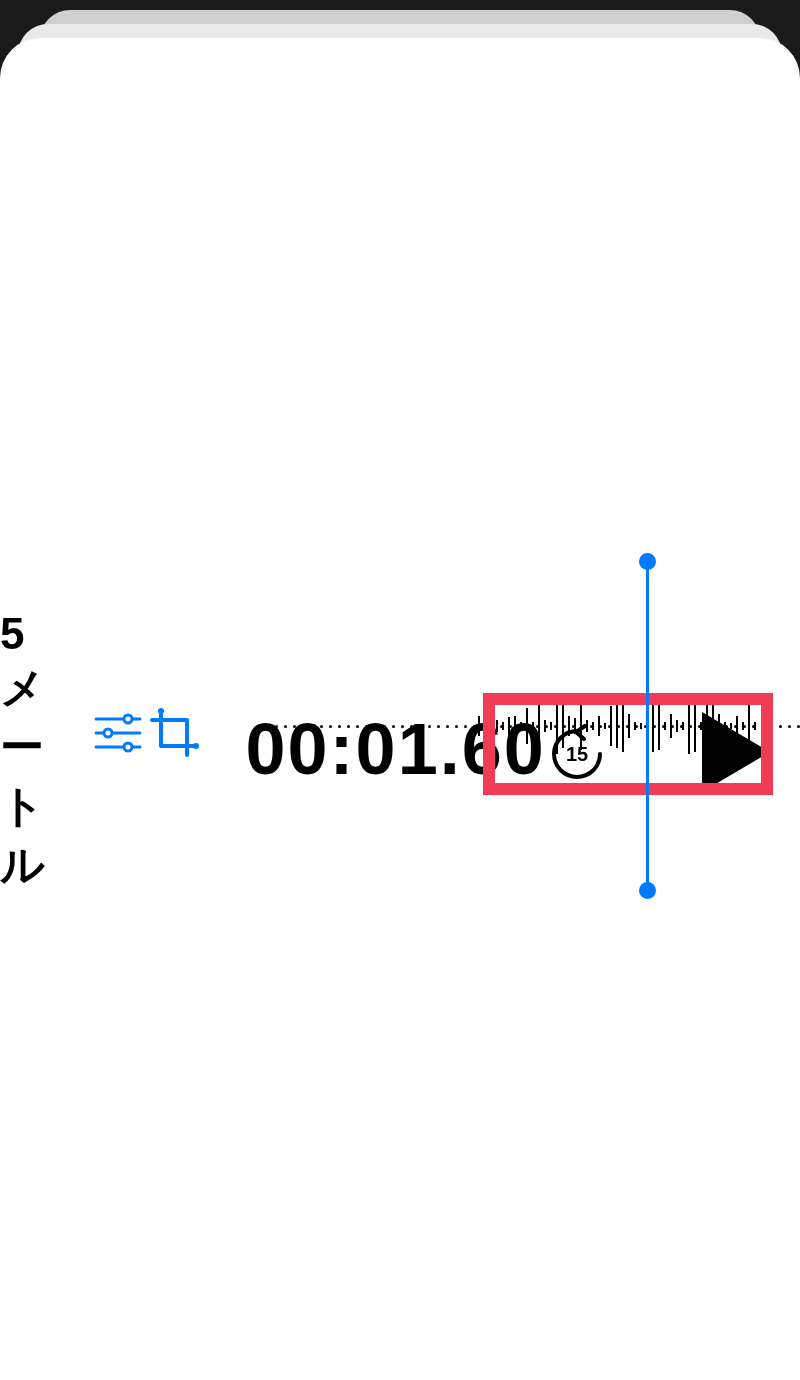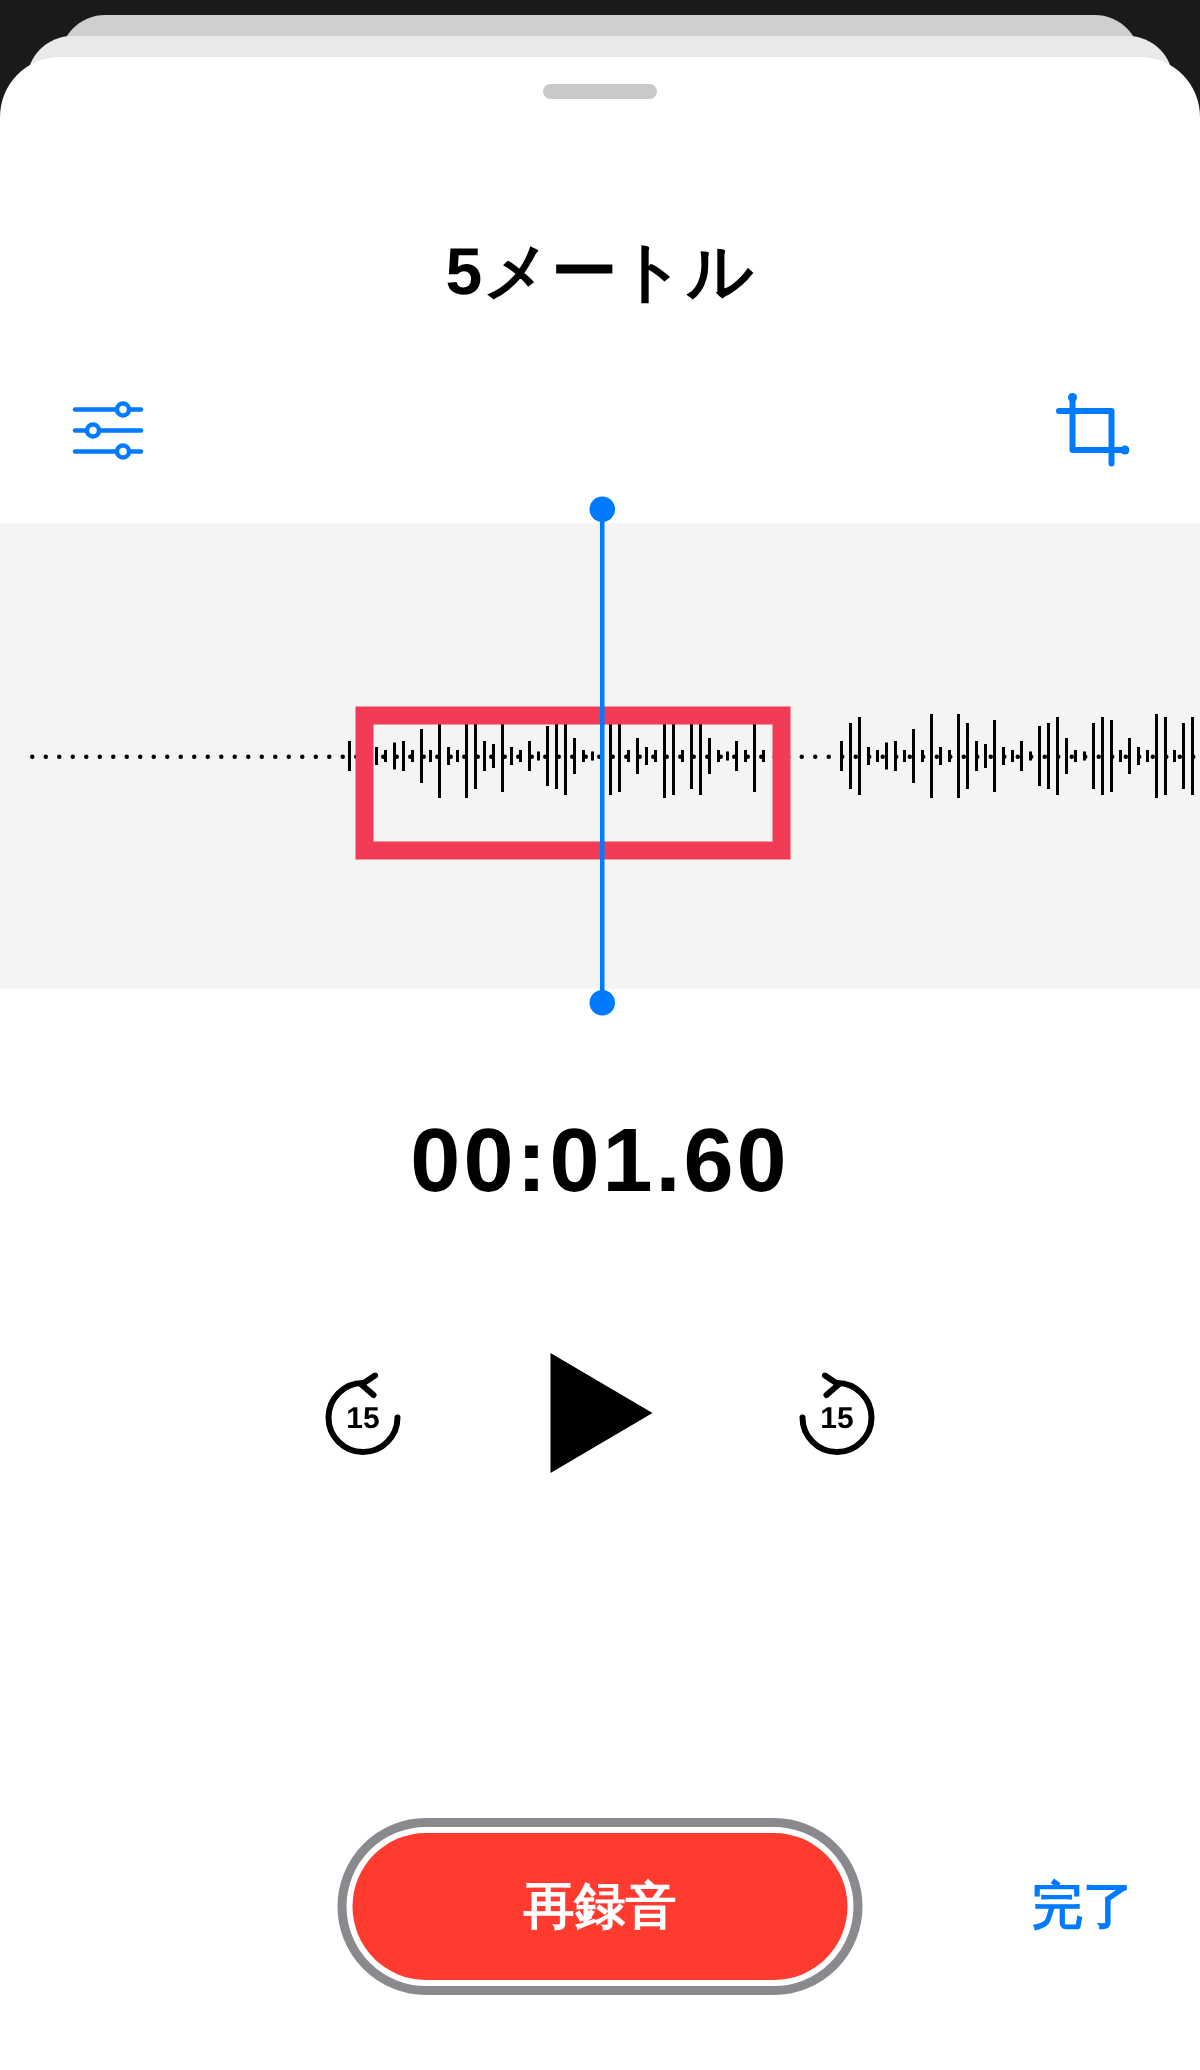--- a/index.html
+++ b/index.html
@@ -5,21 +5,21 @@
   * { box-sizing: border-box; margin: 0; padding: 0; }
   html, body { width: 800px; height: 1380px; font-family: -apple-system, "Helvetica Neue", Arial, sans-serif; }
   body { background: #1a1a1a; overflow: hidden; }
 
   .stack-back1 { position: absolute; top: 10px; left: 40px; right: 40px; height: 30px; background: #cfcfcf; border-radius: 30px 30px 0 0; }
   .stack-back2 { position: absolute; top: 24px; left: 18px; right: 18px; height: 30px; background: #e9e9e9; border-radius: 34px 34px 0 0; }
 
   .sheet {
     position: absolute; top: 38px; left: 0; right: 0; bottom: 0;
     background: #fff; border-radius: 40px 40px 0 0;
-    display: flex; flex-direction: column; align-items: center;
+    display: flex; flex-direction: row; align-items: center;
   }
   .grabber { width: 76px; height: 10px; background: #c9c9cb; border-radius: 5px; margin-top: 18px; }
 
   .title { font-size: 44px; font-weight: 700; margin-top: 86px; letter-spacing: 0.5px; }
   .subline { margin-top: 16px; font-size: 30px; color: #9b9b9e; letter-spacing: 1px; }
   .subline .dur { margin-left: 12px; }
 
   .toolbar { width: 100%; display: flex; justify-content: space-between; padding: 0 44px; margin-top: 48px; }
   .tbtn { width: 56px; height: 56px; display: flex; align-items: center; justify-content: center; }
 
@@ -38,21 +38,21 @@
     background: #007aff; border-radius: 50%;
   }
   .playhead::before { top: -8px; }
   .playhead::after  { bottom: -8px; }
 
   .ruler { position: relative; width: 100%; height: 70px; }
   .tick { position: absolute; top: 0; width: 2px; height: 16px; background: #c9c9cb; }
   .tick.major { height: 22px; }
   .tick-label { position: absolute; top: 28px; transform: translateX(-50%); color: #888; font-size: 28px; }
 
-  .big-time { font-size: 60px; font-weight: 700; margin-top: 80px; letter-spacing: 2px; font-variant-numeric: tabular-nums; }
+  .big-time { font-size: 72px; font-weight: 700; margin-top: 80px; letter-spacing: 2px; font-variant-numeric: tabular-nums; }
 
   .transport { width: 100%; display: flex; justify-content: center; align-items: center; gap: 88px; margin-top: 90px; }
   .skip { width: 62px; height: 62px; display:flex; align-items:center; justify-content:center; }
 
   .bottom { position: absolute; bottom: 50px; left: 0; right: 0; display: flex; align-items: center; justify-content: center; }
   .rec-wrap {
     width: 350px; height: 118px; border-radius: 60px;
     border: 6px solid #8a8a8e; padding: 4px;
     display: flex;
   }
@@ -304,23 +304,13 @@
       <svg width="60" height="60" viewBox="0 0 60 60">
         <g fill="none" stroke="#000" stroke-width="4" stroke-linecap="round">
           <path d="M30 7 A23 23 0 1 1 7 30"></path>
           <polyline points="22,2 31,8 23,15" fill="none"></polyline>
         </g>
         <text x="30" y="37" text-anchor="middle" font-size="20" font-weight="700" fill="#000">15</text>
       </svg>
     </div>
   </div>
 
-  <div class="bottom">
-    <div class="rec-wrap">
-      <div class="rec-btn">
-        <span>再録音</span>
-      </div>
-    </div>
-    <div class="done">
-      <span>完了</span>
-    </div>
-  </div>
 </div>
 
 </body></html>

